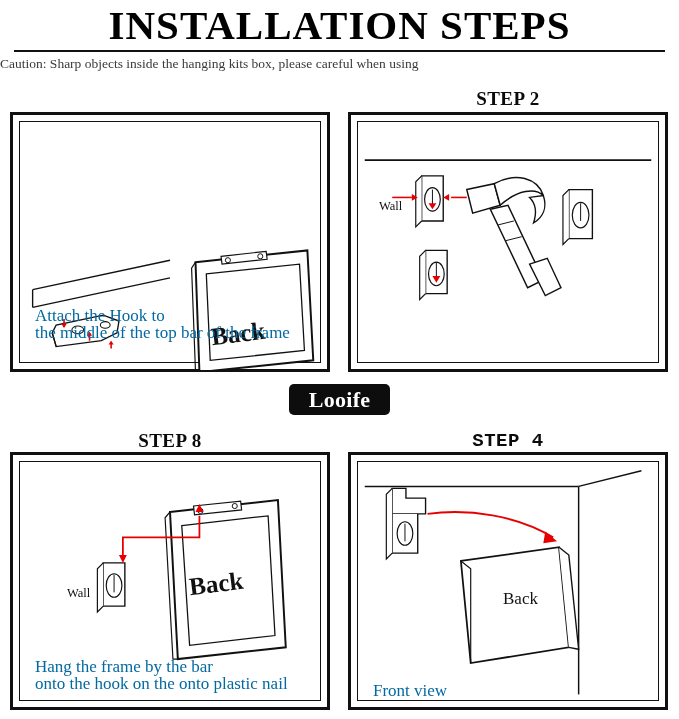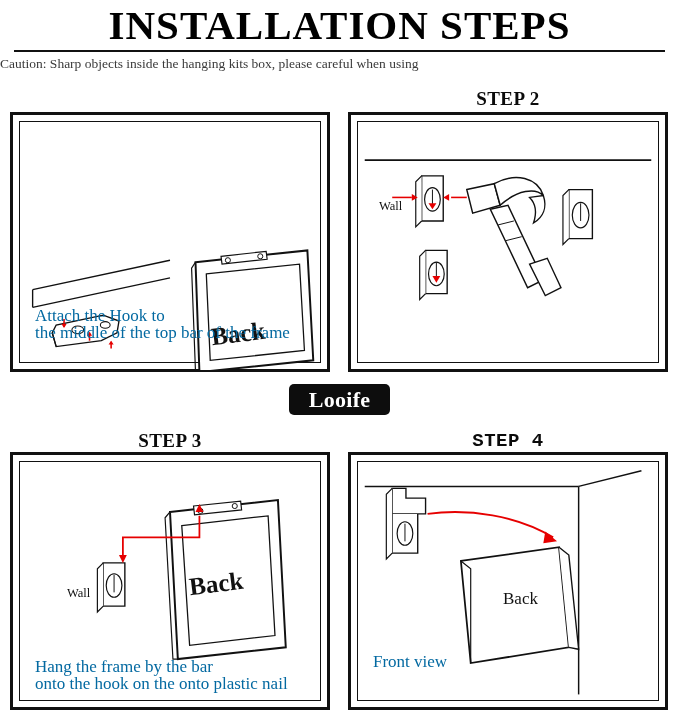--- a/index.html
+++ b/index.html
@@ -219,21 +219,21 @@
         <line x1="12" y1="14" x2="12" y2="32" stroke="#111" stroke-width="1"></line>
       </g>
     </svg>
 
     <div class="lbl" style="left:28px; top:84px;">Wall</div>
 
   </div>
 
   <div class="brand">Looife</div>
 
-  <div class="step-label" style="left:10px; top:430px; width:320px;">STEP 3</div>
+  <div class="step-label" style="left:10px; top:430px; width:320px;">STEP 8</div>
 
   <div class="panel" style="left:10px; top:452px; width:320px; height:258px;">
     <div class="panel-inner"></div>
 
     <svg class="svg-layer" viewBox="0 0 320 258">
 
       <g transform="translate(92,110)">
         <path d="M0 0 L22 0 L22 44 L0 44 Z" fill="#fff" stroke="#111" stroke-width="1.4"></path>
         <path d="M0 0 L-6 6 L-6 50 L0 44" fill="#fff" stroke="#111" stroke-width="1.2"></path>
         <ellipse cx="11" cy="23" rx="8" ry="12" fill="#fff" stroke="#111" stroke-width="1.2"></ellipse>
@@ -287,16 +287,16 @@
         <path d="M198 78 L210 88 L196 90 Z" fill="#e60000"></path>
       </g>
 
       <path d="M112 108 L212 94 L222 196 L122 212 Z" fill="#fff" stroke="#111" stroke-width="1.8"></path>
       <path d="M212 94 L222 102 L232 198 L222 196" fill="#fff" stroke="#111" stroke-width="1.4"></path>
       <path d="M112 108 L122 116 L122 212" fill="none" stroke="#111" stroke-width="1.2"></path>
     </svg>
 
     <div class="front-word" style="left:152px; top:134px;">Back</div>
 
-    <div class="panel-caption" style="top:198px;text-align:center;">Front view</div>
+    <div class="panel-caption" style="top:227px;text-align:center;">Front view</div>
   </div>
 
 </div>
 
 </body></html>

